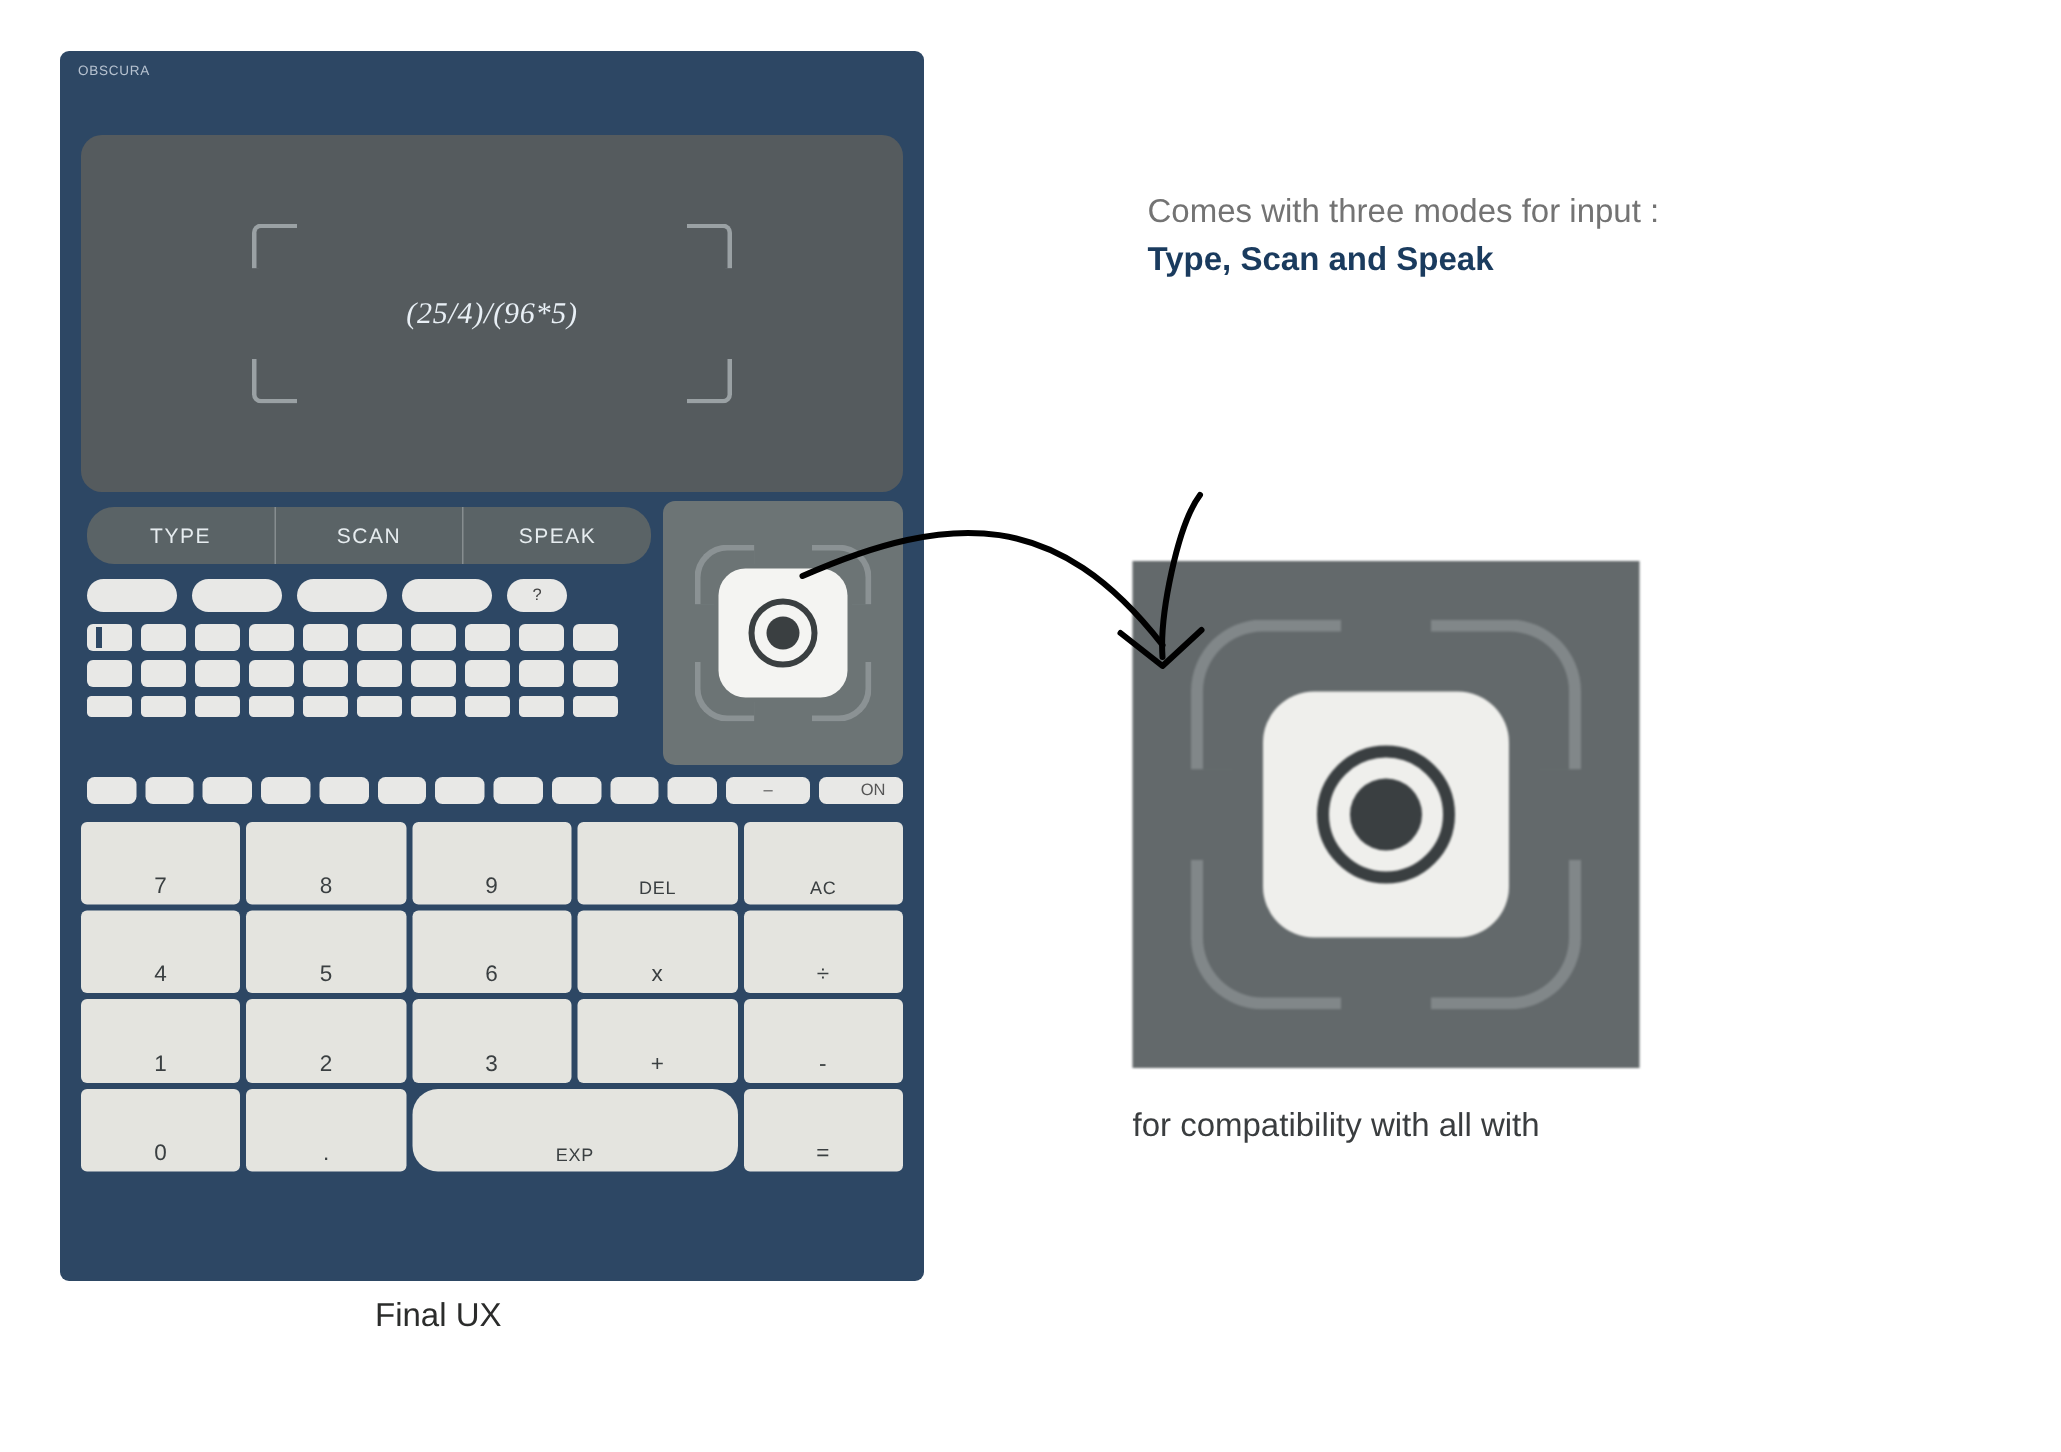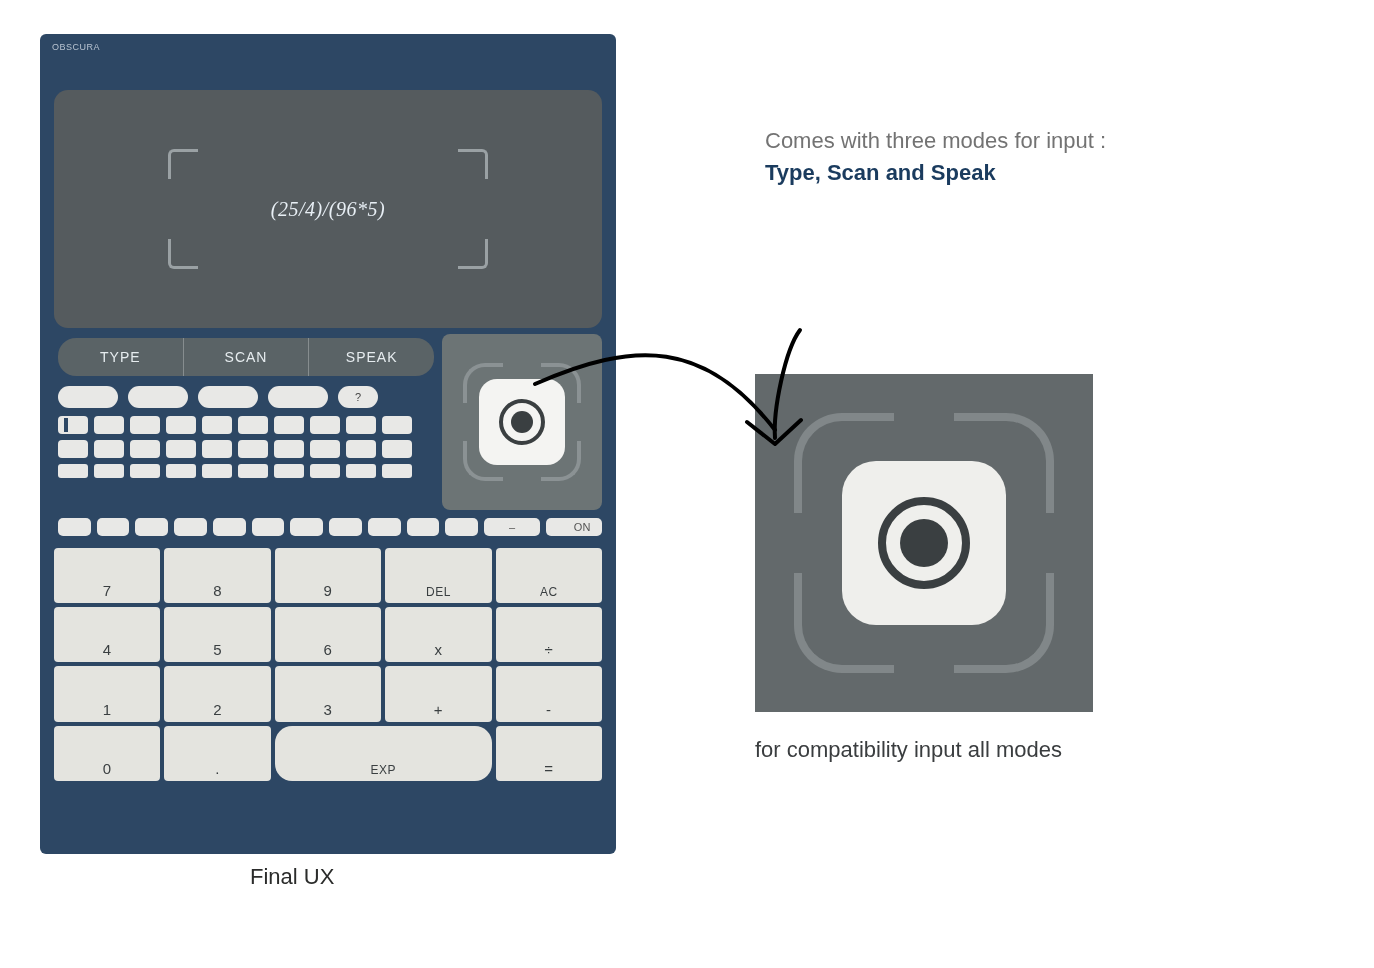--- a/index.html
+++ b/index.html
@@ -367,21 +367,21 @@
     <span class="df br"></span>
     <div class="detail-btn">
       <span class="ring">
         <span class="dot"></span>
       </span>
     </div>
   </div>
 </div>
 
 <div class="r-note">
-  <div>for compatibility input all modes</div>
+  <div>for compatibility with all with</div>
 </div>
 
 <div class="arrow-holder">
   <svg viewBox="0 0 380 220" width="380" height="220">
     <path d="M 20 74 C 120 30, 190 30, 260 120" fill="none" stroke="#000" stroke-width="4" stroke-linecap="round"></path>
     <path d="M 285 20 C 270 40, 258 100, 260 128" fill="none" stroke="#000" stroke-width="4" stroke-linecap="round"></path>
     <path d="M 232 112 L 260 134 L 286 110" fill="none" stroke="#000" stroke-width="4" stroke-linecap="round" stroke-linejoin="round"></path>
   </svg>
 </div>
 

